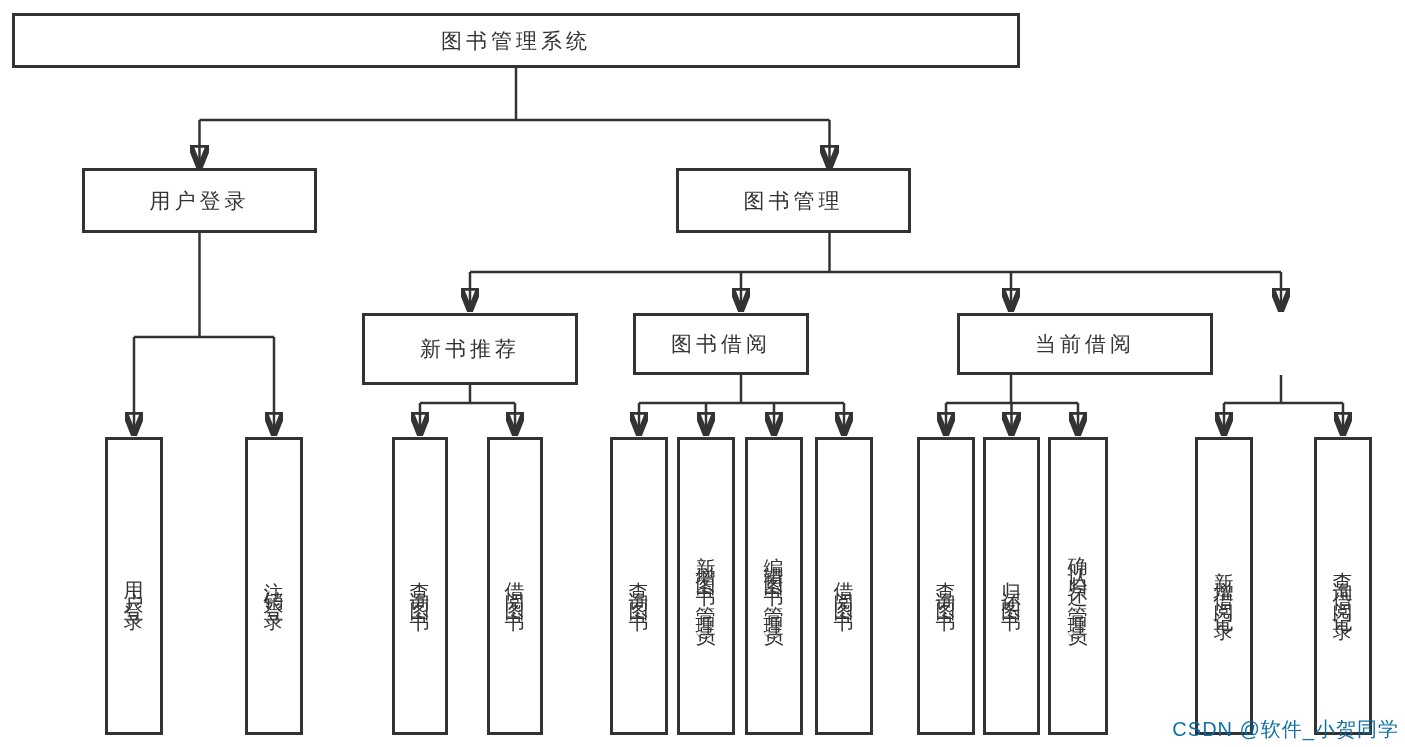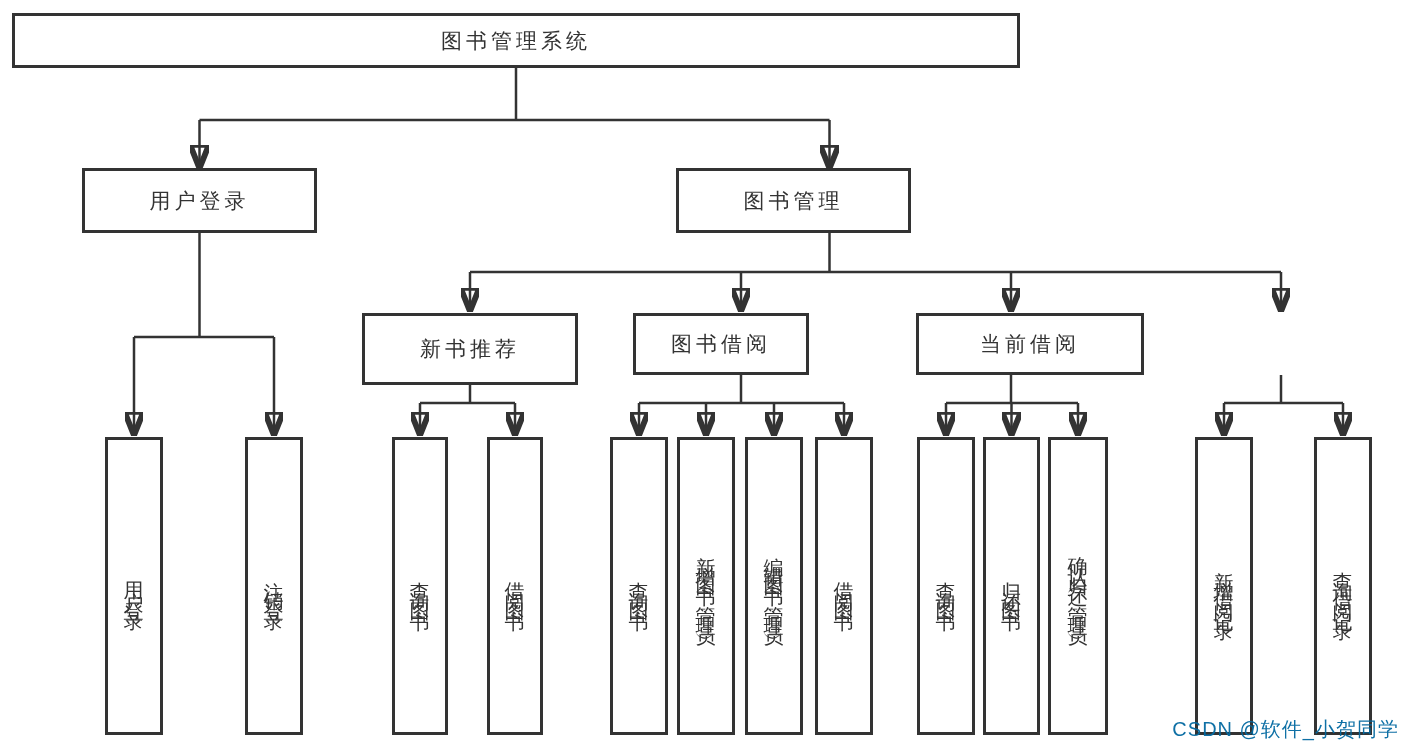--- a/index.html
+++ b/index.html
@@ -126,21 +126,21 @@
     </g>
   </svg>
 
   <div class="box hlabel" style="left:12px; top:13px; width:1008px; height:55px;">图书管理系统</div>
 
   <div class="box hlabel" style="left:82px; top:168px; width:235px; height:65px;">用户登录</div>
   <div class="box hlabel" style="left:676px; top:168px; width:235px; height:65px;">图书管理</div>
 
   <div class="box hlabel" style="left:362px; top:313px; width:216px; height:72px;">新书推荐</div>
   <div class="box hlabel" style="left:633px; top:313px; width:176px; height:62px;">图书借阅</div>
-  <div class="box hlabel" style="left:916px; top:313px; width:228px; height:62px;">当前借阅</div>
+  <div class="box hlabel" style="left:957px; top:313px; width:256px; height:62px;">当前借阅</div>
 
   <div class="box leaf" style="left:105px; top:437px; width:58px; height:298px;">用户登录</div>
   <div class="box leaf" style="left:245px; top:437px; width:58px; height:298px;">注销登录</div>
 
   <div class="box leaf" style="left:392px; top:437px; width:56px; height:298px;">查询图书</div>
   <div class="box leaf" style="left:487px; top:437px; width:56px; height:298px;">借阅图书</div>
 
   <div class="box leaf" style="left:610px; top:437px; width:58px; height:298px;">查询图书</div>
   <div class="box leaf" style="left:677px; top:437px; width:58px; height:298px;">新增图书（管理员）</div>
   <div class="box leaf" style="left:745px; top:437px; width:58px; height:298px;">编辑图书（管理员）</div>

